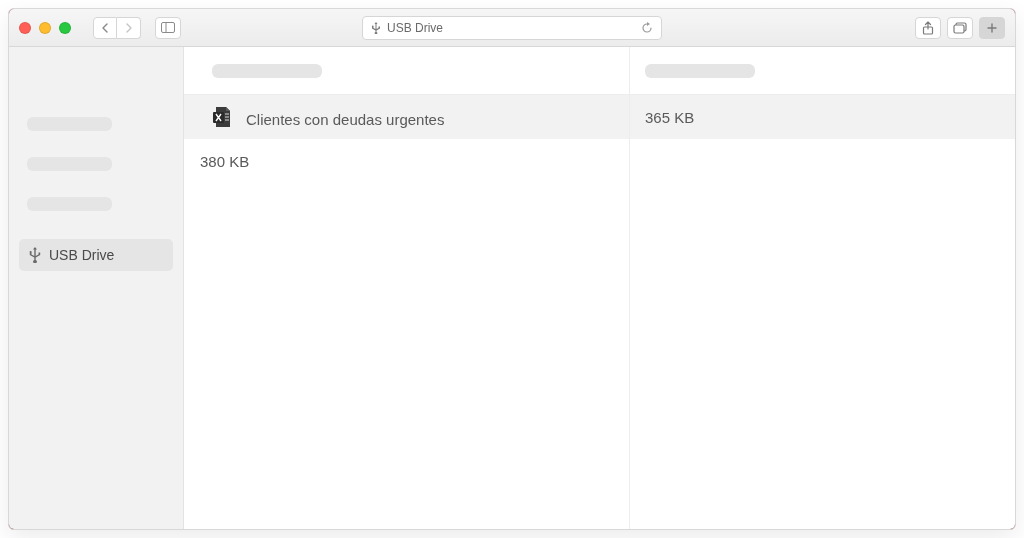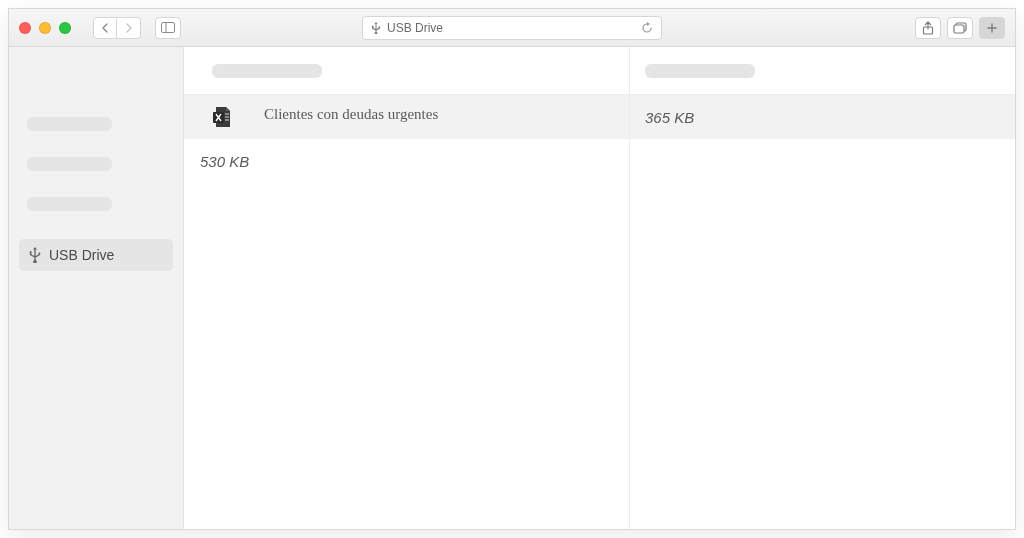--- a/index.html
+++ b/index.html
@@ -9,21 +9,21 @@
       width: 1024px;
       height: 538px;
       overflow: hidden;
       padding: 8px;
     }
     .window {
       width: 100%;
       height: 100%;
       background: #7f1d1d;
       border: 1px solid #d8d8d8;
-      border-radius: 0;
+      border-radius: 6px;
       overflow: hidden;
       display: flex;
       flex-direction: column;
       box-shadow: 0 8px 24px rgba(0,0,0,0.08);
     }
     .titlebar {
       height: 38px;
       background: linear-gradient(#f6f6f6, #ececec);
       border-bottom: 1px solid #d8d8d8;
       display: flex;
@@ -156,29 +156,27 @@
       display: flex;
       align-items: center;
       height: 44px;
       color: #5a5a5a;
       font-size: 15px;
     }
     .row.selected { background: #f2f2f2; }
     .row .cell-name {
       flex: 0 0 445px;
       display: flex;
-      align-items: flex-start;
+      align-items: flex-end;
       padding-left: 28px;
-      gap: 32px;
-      font-family: Liberation Serif, serif;
+      gap: 14px;
     }
     .row .cell-size {
       flex: 1;
       padding-left: 16px;
-      font-style: italic;
     }
     .file-icon {
       width: 20px;
       height: 22px;
       display: inline-flex;
       align-items: center;
       justify-content: center;
     }
     svg { display: block; }
   </style>
@@ -296,21 +294,21 @@
             </span>
             <span>Clientes con deudas urgentes</span>
           </div>
           <div class="cell-size">
             <span>365 KB</span>
           </div>
         </div>
 
         <div class="row">
           <div class="cell-size">
-            <span>530 KB</span>
+            <span>380 KB</span>
           </div>
         </div>
 
       </div>
     </div>
 
   </div>
 </div>
 
 </body></html>

